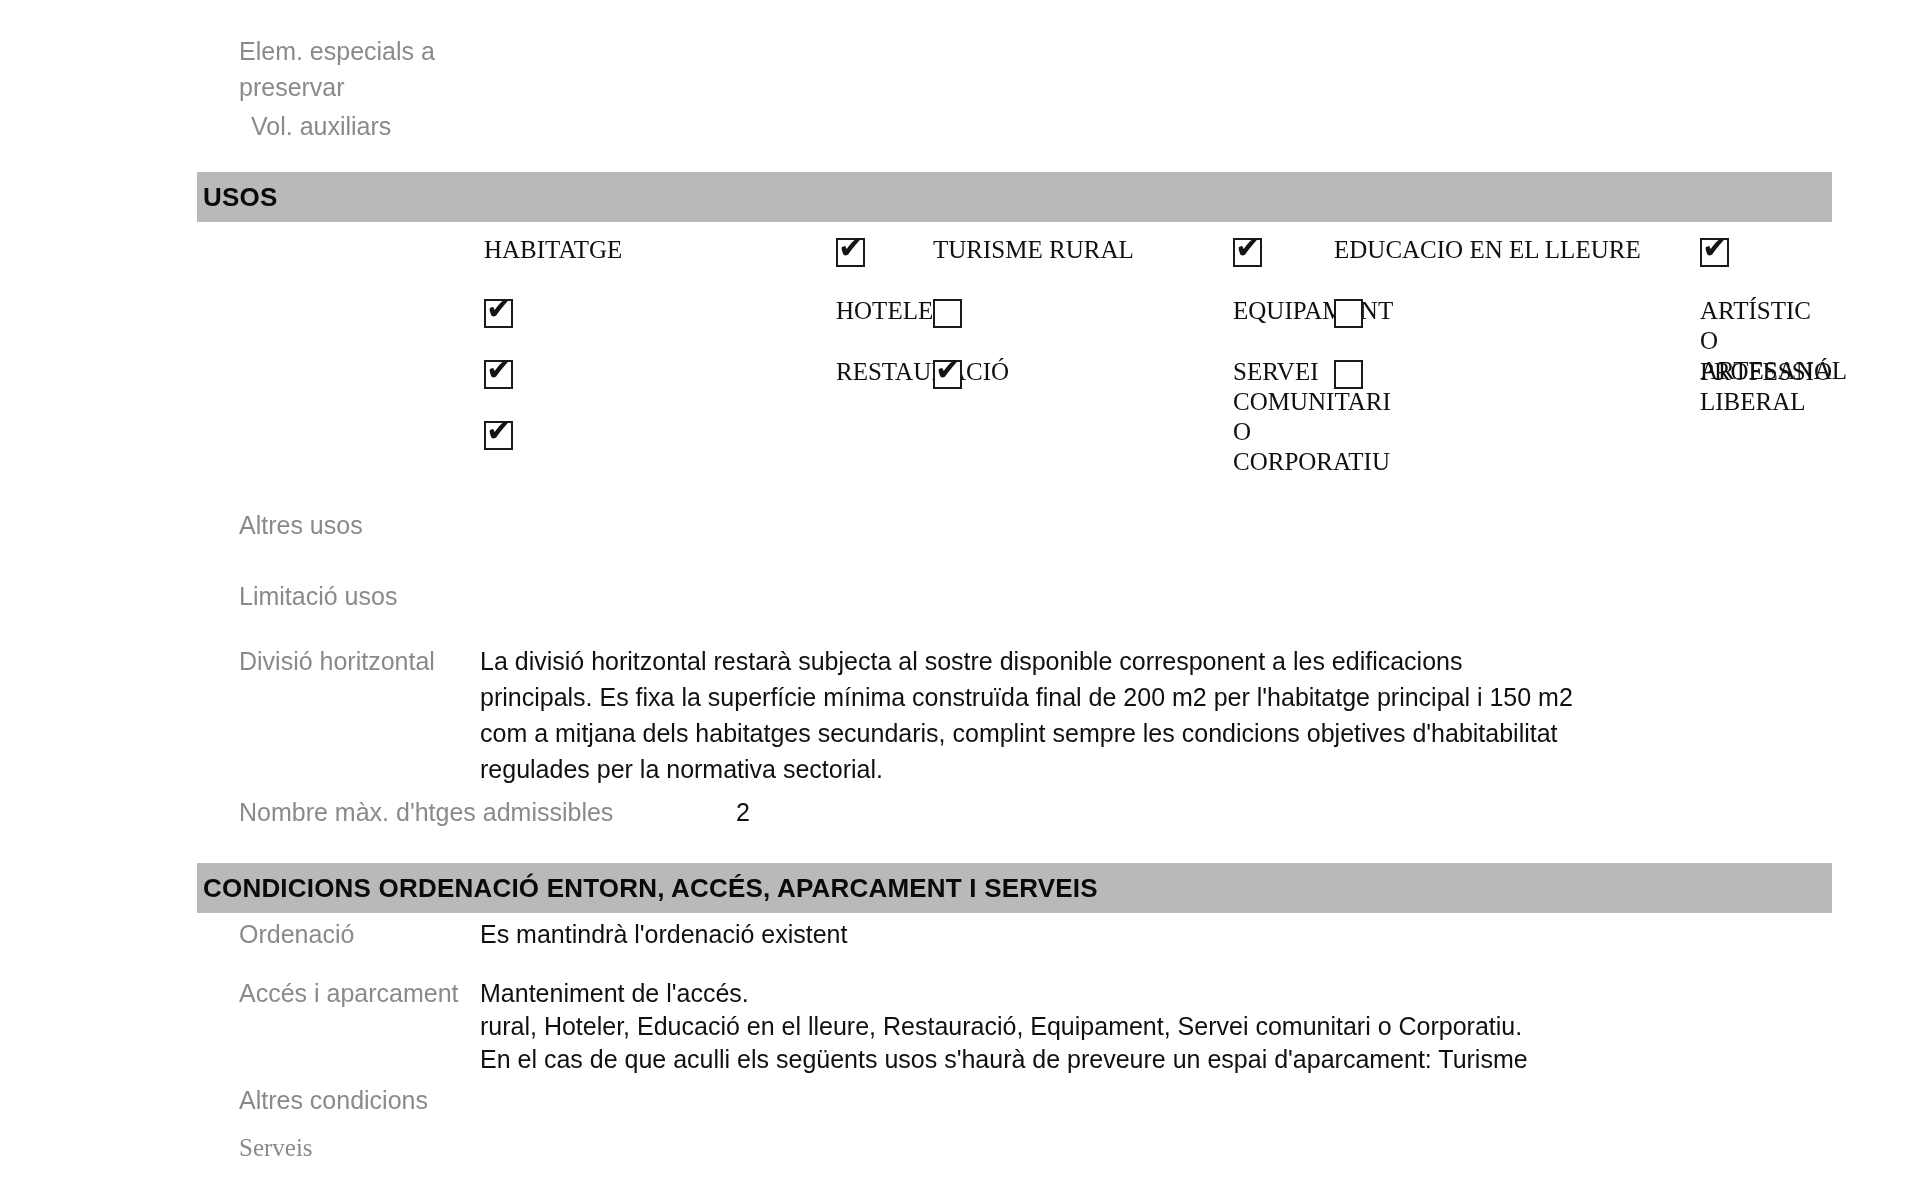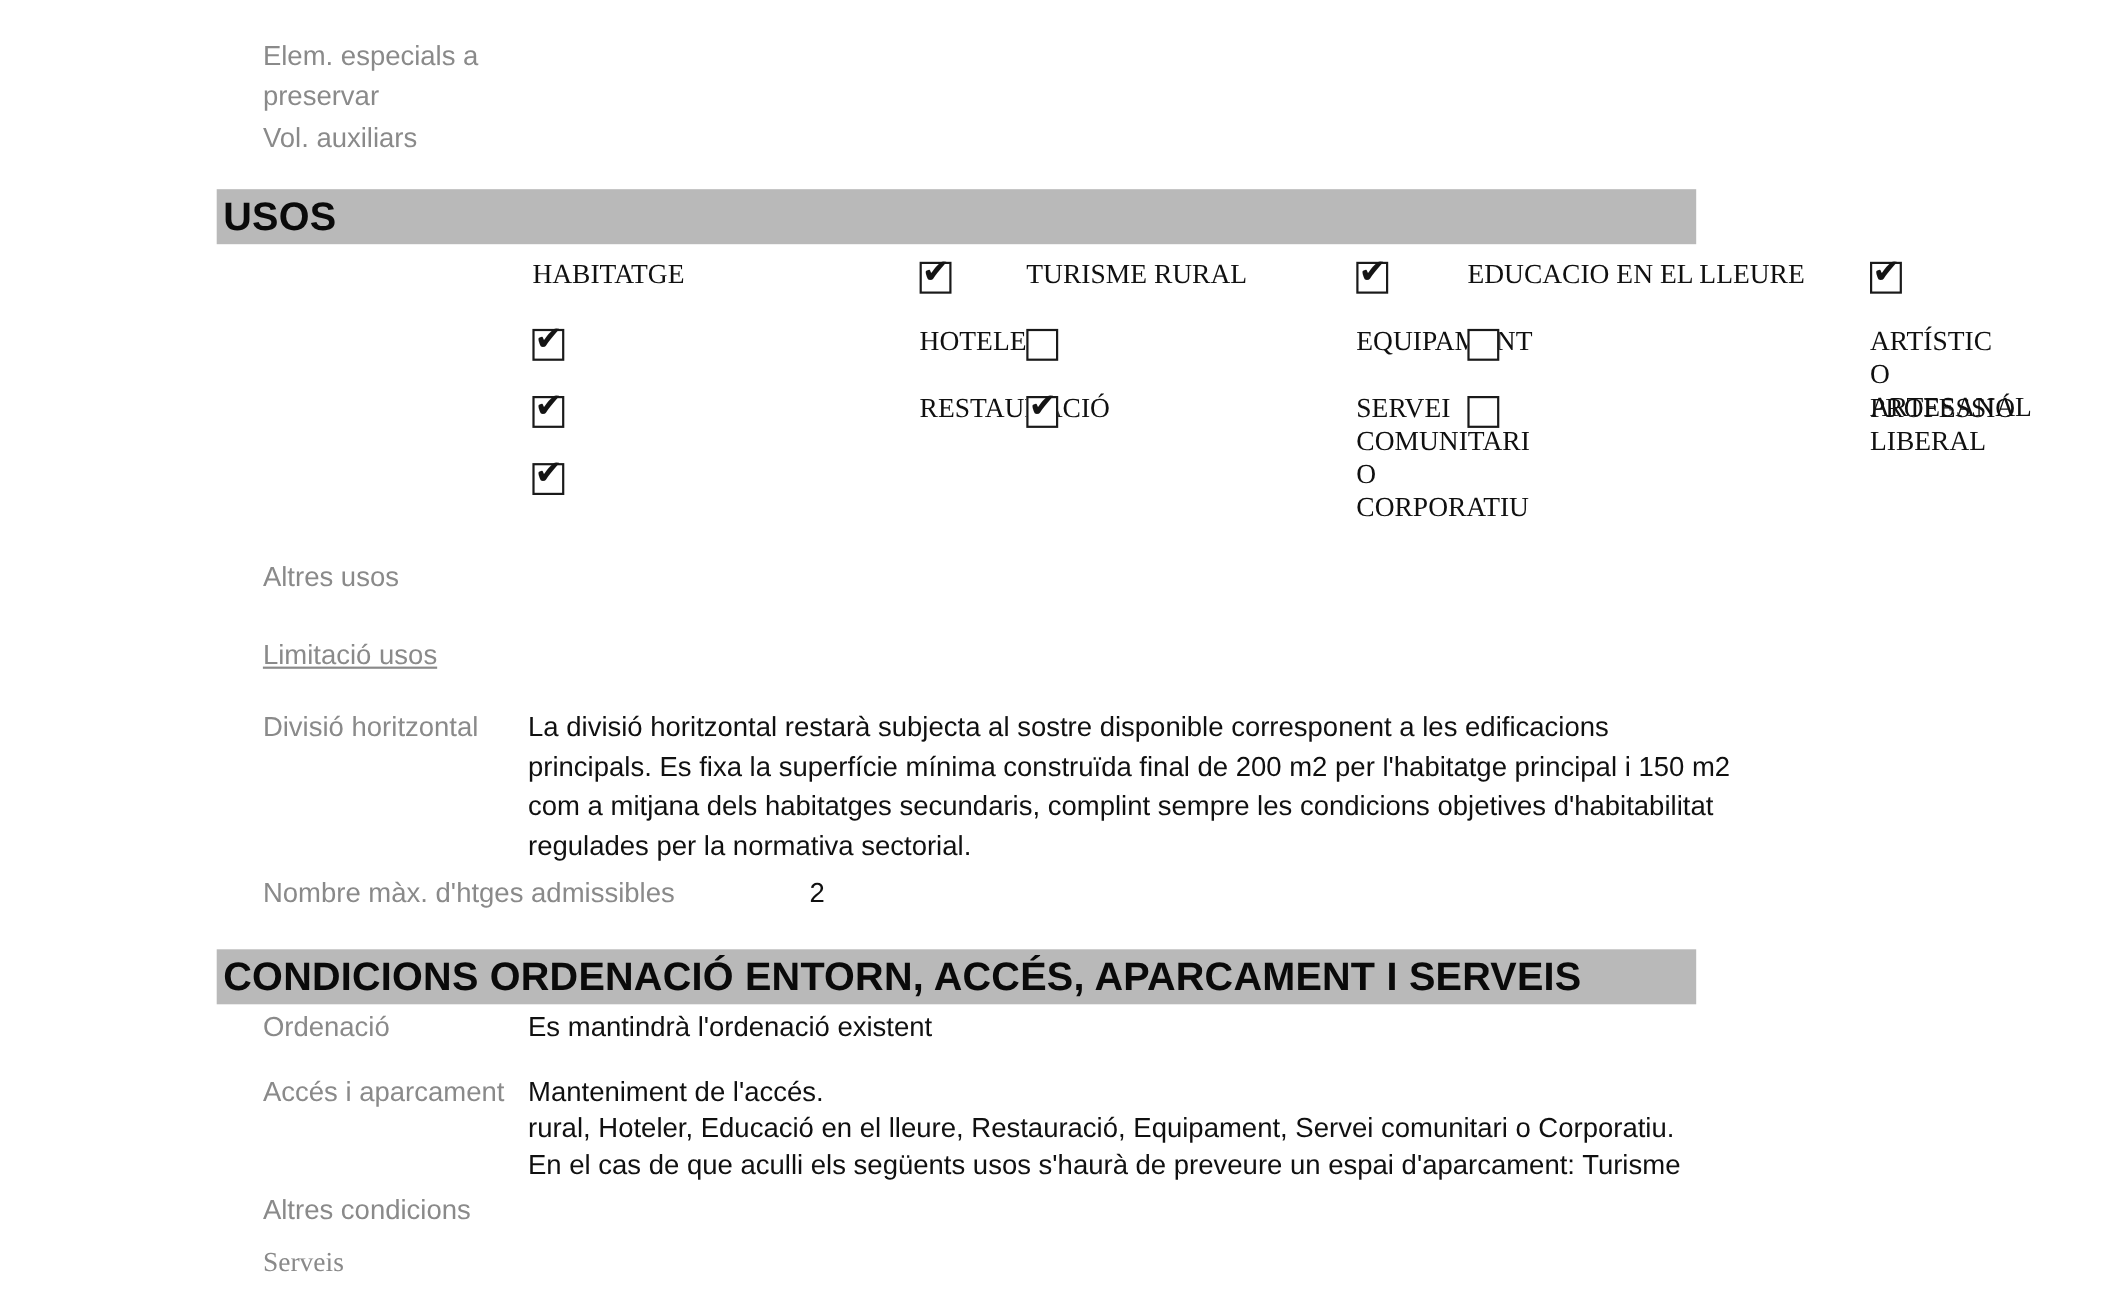--- a/index.html
+++ b/index.html
@@ -10,25 +10,25 @@
     background:#ffffff;
     font-family:"Liberation Sans","DejaVu Sans",sans-serif;
     font-size:25px;
     color:#101010;
     overflow:hidden;
   }
   .abs{position:absolute;}
   .label{color:#8a8a8a;line-height:36px;margin-left:39px;}
   .value{color:#101010;line-height:36px;}
   .section-bar{
-    left:197px;width:1345px;height:50px;
+    left:197px;width:1635px;height:50px;
     background:#b9b9b9;
     color:#0a0a0a;
     font-weight:bold;
-    font-size:36px;
+    font-size:26px;
     line-height:50px;
     padding-left:6px;
     box-sizing:border-box;
     letter-spacing:0.2px;
     white-space:nowrap;
   }
   
   #cb-grid{
     left:484px;top:235px;
     display:grid;
@@ -59,21 +59,21 @@
   .para36 .pline{line-height:36px;}
   .para33 .pline{line-height:33px;}
   .nowrap{white-space:nowrap;}
 </style>
 </head>
 <body>
 
 <div id="page">
 
   <div class="abs label" style="left:200px;top:33px;width:245px;">Elem. especials a preservar</div>
-  <div class="abs label" style="left:200px;top:108px;text-align:right;">Vol. auxiliars</div>
+  <div class="abs label" style="left:212px;top:108px;text-align:right;">Vol. auxiliars</div>
 
   <div class="abs section-bar" style="top:172px;">USOS</div>
 
   <div id="cb-grid" class="abs">
 
     <div class="cb-label">HABITATGE</div>
     <div class="cb-cell">
       <span class="checkbox" data-checked="true"></span>
     </div>
     <div class="cb-label">TURISME RURAL</div>
@@ -112,21 +112,21 @@
 
     <div class="cb-label">PROFESSIÓ LIBERAL</div>
     <div class="cb-cell">
       <span class="checkbox" data-checked="true"></span>
     </div>
   </div>
 
   <div class="abs label" style="left:200px;top:507px;">Altres usos</div>
   <div class="abs value" style="left:480px;top:507px;"></div>
 
-  <div class="abs label" style="left:200px;top:578px;text-decoration:underline;">Limitació usos</div>
+  <div class="abs label" style="left:200px;top:578px;">Limitació usos</div>
   <div class="abs value" style="left:480px;top:578px;"></div>
 
   <div class="abs label" style="left:200px;top:643px;">Divisió horitzontal</div>
   <div class="abs para para36" style="left:480px;top:643px;">
     <div class="pline">La divisió horitzontal restarà subjecta al sostre disponible corresponent a les edificacions</div>
     <div class="pline">principals. Es fixa la superfície mínima construïda final de 200 m2 per l'habitatge principal i 150 m2</div>
     <div class="pline">com a mitjana dels habitatges secundaris, complint sempre les condicions objetives d'habitabilitat</div>
     <div class="pline">regulades per la normativa sectorial.</div>
   </div>
 

